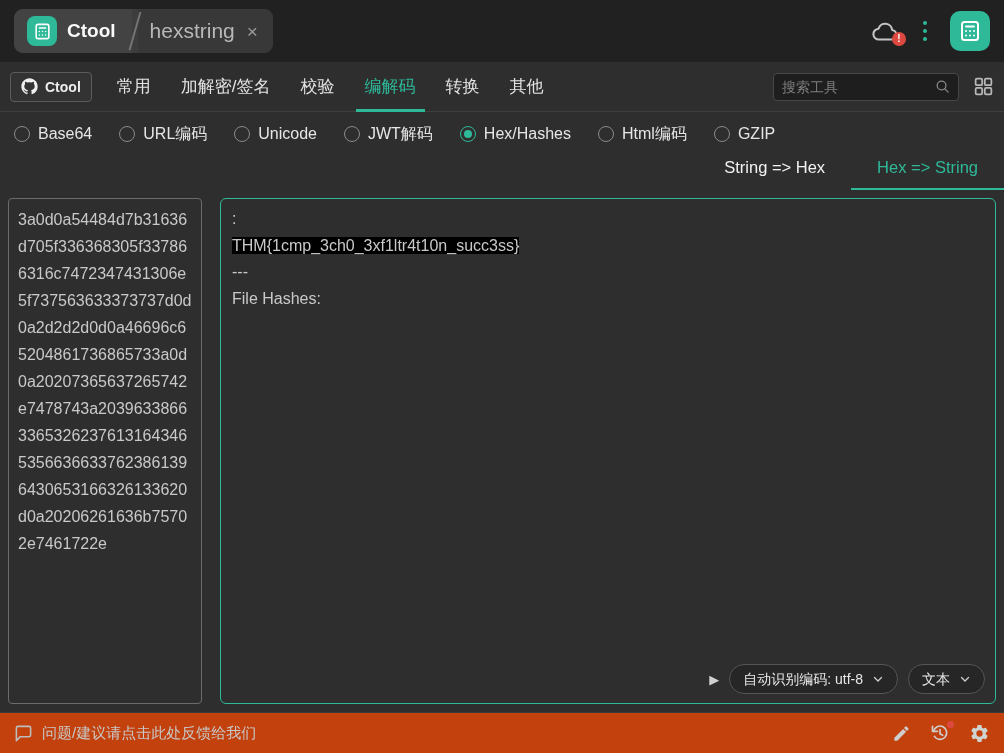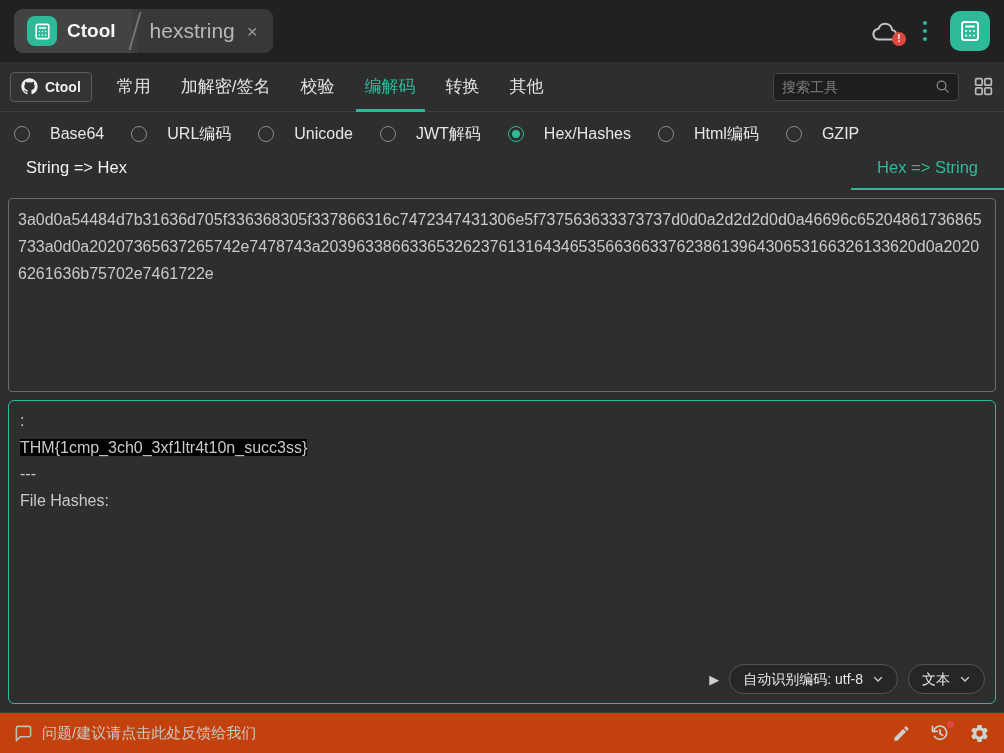--- a/index.html
+++ b/index.html
@@ -40,32 +40,32 @@
   .nav-item { padding:0 15px; display:flex; align-items:center; font-size:17px; color:#e3e3e3; position:relative; white-space:nowrap; }
   .nav-item.active { color:#2eb999;font-family:Liberation Serif, serif; }
   .nav-item.active::after { content:""; position:absolute; left:6px; right:6px; bottom:-1px; height:3px; background:#2eb999; }
   .nav-search { margin-left:auto; width:186px; height:28px; background:#1e1e1e; border:1px solid #474747; border-radius:4px; display:flex; align-items:center; padding:0 8px; }
   .nav-search input { flex:1; min-width:0; background:transparent; border:none; outline:none; color:#ddd; font-size:14px; font-family:inherit; }
   .nav-search input::placeholder { color:#7e7e7e; }
   .grid-btn { margin-left:14px; }
 
   
   .radio-row { display:flex; align-items:center; gap:27px; padding:10px 14px 4px; height:38px; flex-shrink:0; }
-  .radio { display:flex; align-items:center; gap:20px; font-size:16px; color:#e6e6e6; white-space:nowrap; }
+  .radio { display:flex; align-items:center; gap:8px; font-size:16px; color:#e6e6e6; white-space:nowrap; }
   .rdot { width:16px; height:16px; border-radius:50%; border:1.5px solid #8a8a8a; position:relative; flex-shrink:0; }
   .radio.selected .rdot { border-color:#2eb999; }
   .radio.selected .rdot::after { content:""; position:absolute; inset:3px; border-radius:50%; background:#2eb999; }
 
   
-  .convert-tabs { display:flex; justify-content:space-between; height:40px; flex-shrink:0; }
+  .convert-tabs { display:flex; justify-content:flex-end; height:40px; flex-shrink:0; }
   .ctab { padding:8px 26px 0; font-size:16.5px; color:#f2f2f2; display:flex; align-items:flex-start; }
   .ctab.active { color:#2eb999; border-bottom:2px solid #2eb999; }
 
   
-  .io { flex:1; min-height:0; padding:8px; display:flex; flex-direction:column; gap:8px; }
+  .io { flex:1; min-height:0; padding:8px; display:flex; flex-direction:row; gap:18px; }
   .input-box { flex:0 0 194px; border:1px solid #6b6b6b; border-radius:4px; background:#2e2e2e;
                padding:7px 9px; font-size:16px; line-height:27px; color:#c9c9c9;
                word-break:break-all; overflow:hidden; }
   .output-box { flex:1; border:1px solid #2eb999; border-radius:6px; background:#2e2e2e;
                 padding:7px 11px; font-size:16px; line-height:26.5px; color:#c9c9c9;
                 position:relative; overflow:hidden; }
   .oline { white-space:pre-wrap; min-height:26.5px; }
   .hl { background:#000000; }
   .out-controls { position:absolute; right:10px; bottom:9px; display:flex; align-items:center; gap:10px; }
   .play { color:#d0d0d0; font-size:13px; line-height:1; }

